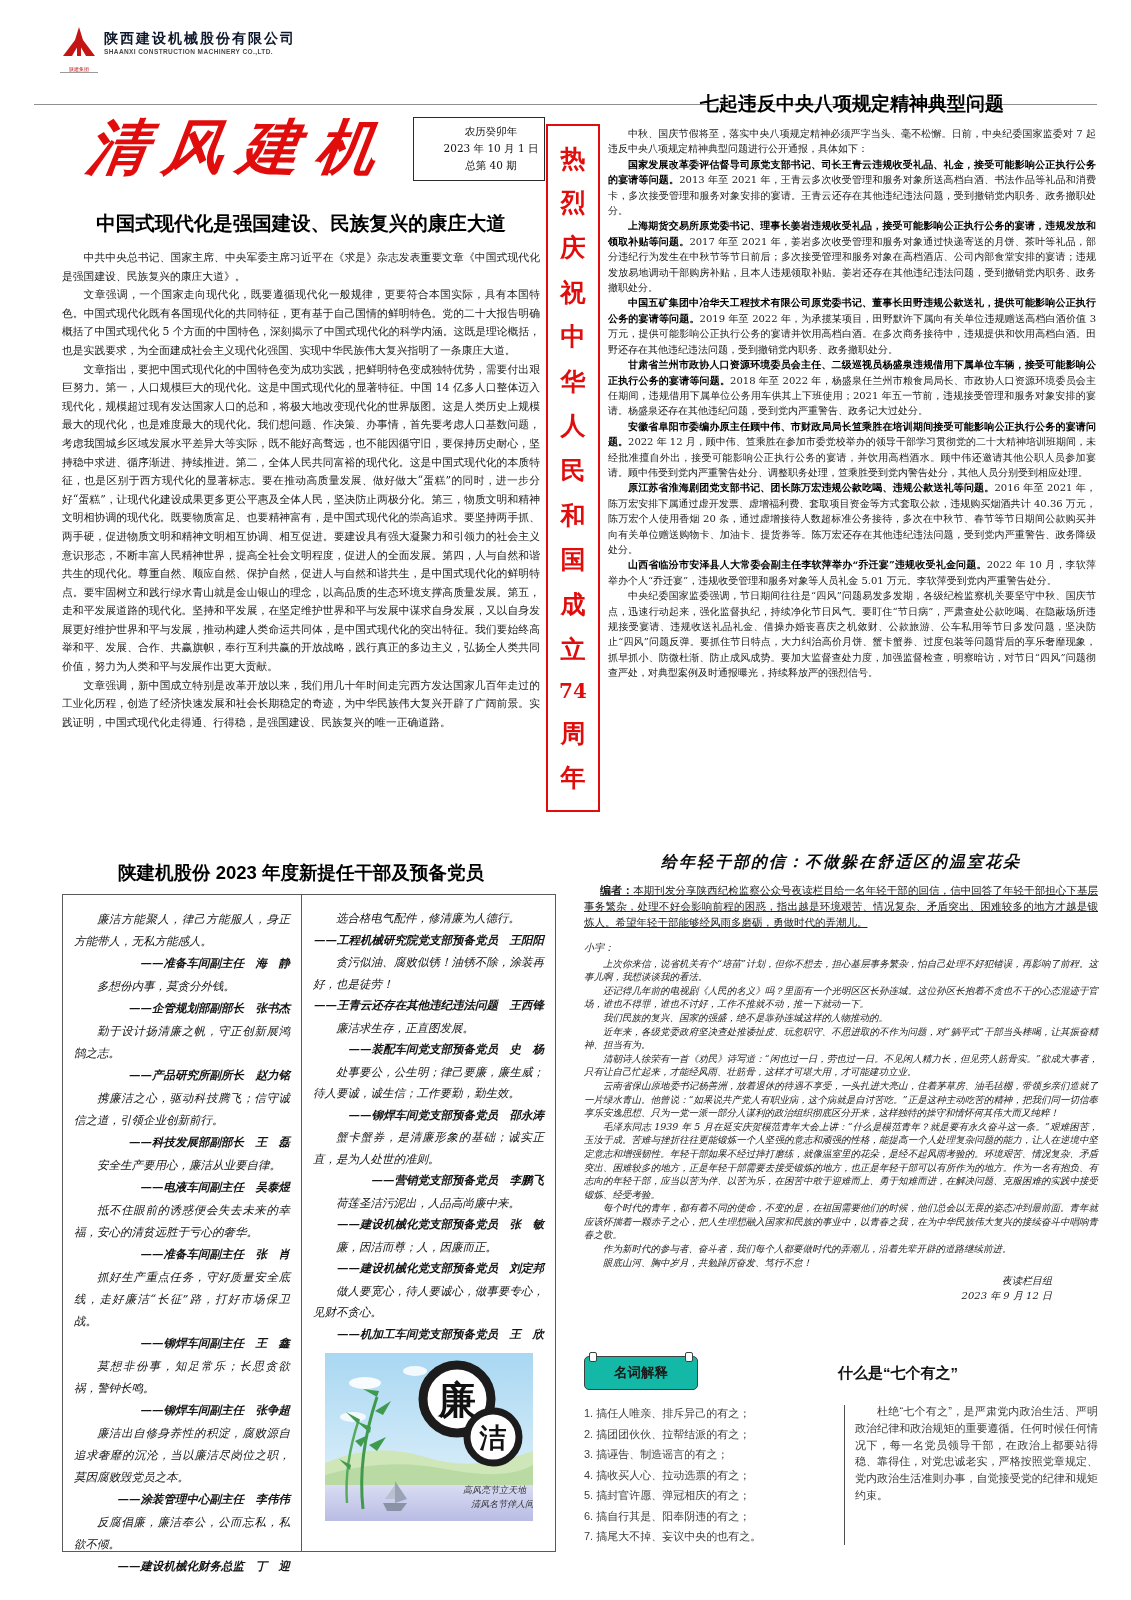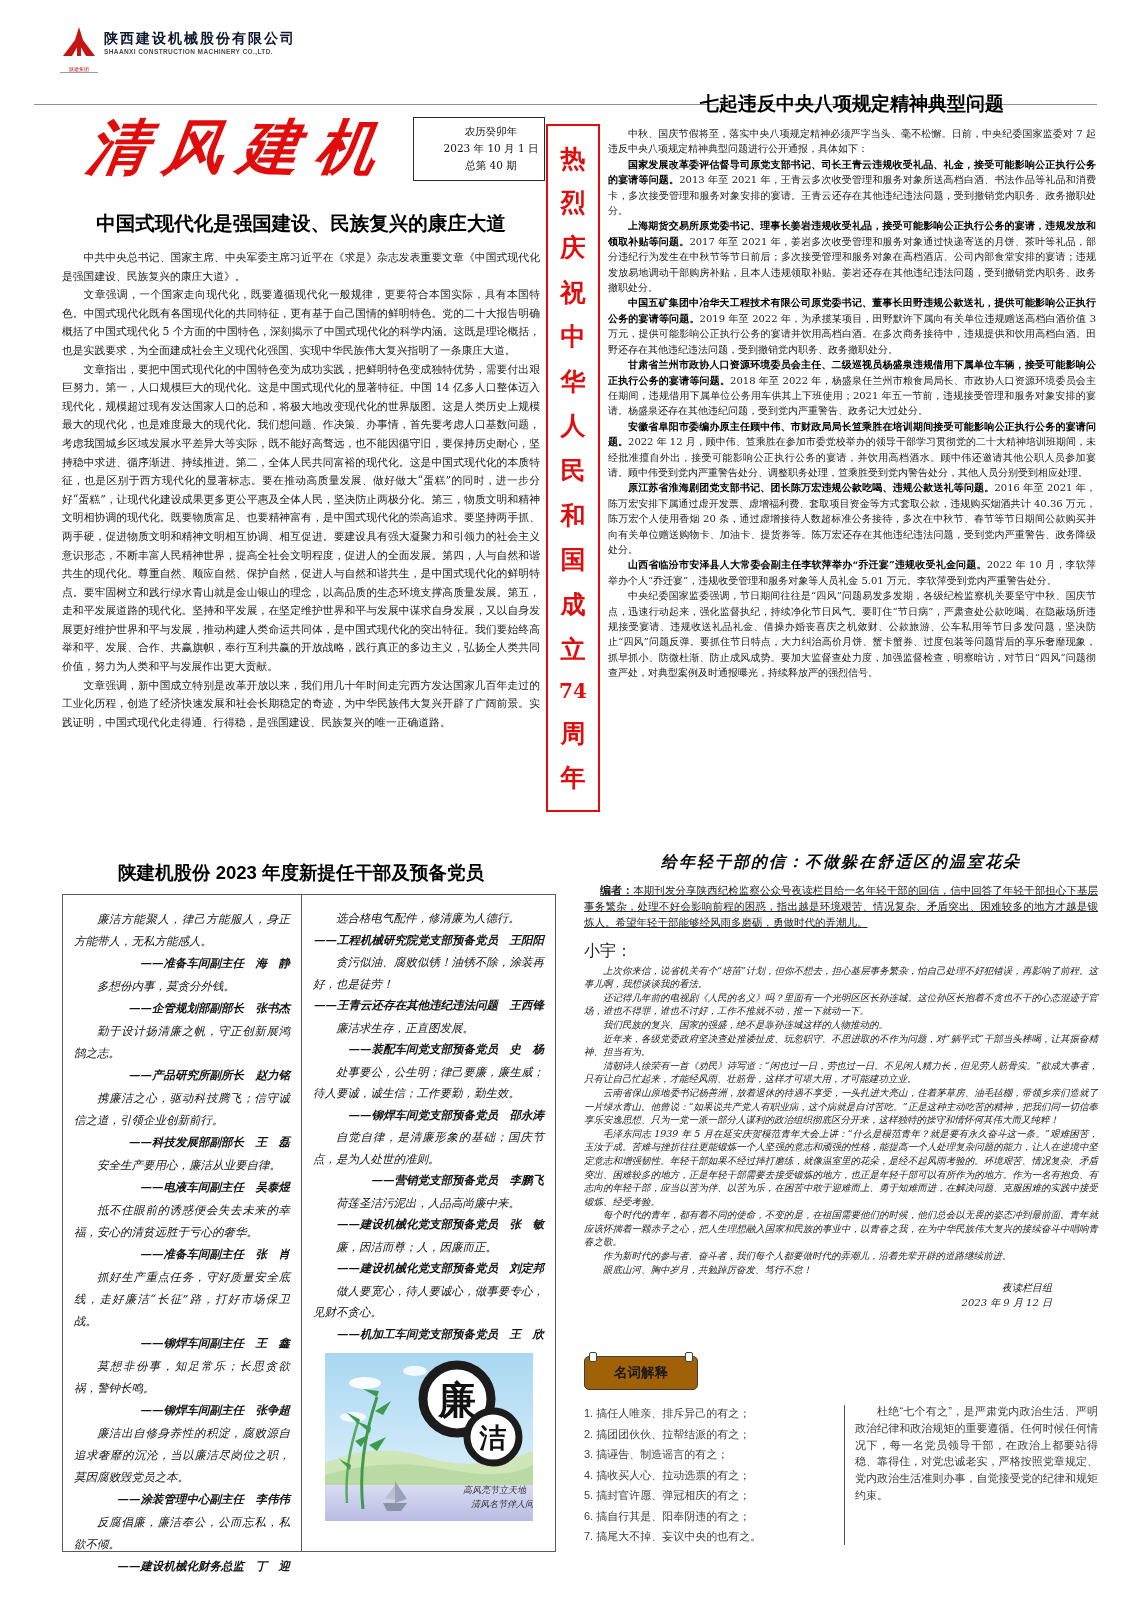--- a/index.html
+++ b/index.html
@@ -54,29 +54,29 @@
 
   
   .illus{margin-top:8px;display:flex;justify-content:center;}
   .illus svg{display:block;}
 
   
   .letter{left:584px;top:852px;width:514px;}
   .l-title{font-size:16px;font-weight:bold;font-style:italic;text-align:center;letter-spacing:2px;color:#0d0d0d;margin:0;}
   .l-editor{margin-top:9px;font-size:10.5px;line-height:16.2px;text-align:justify;text-decoration:underline;color:#222;}
   .l-editor b{font-family:"Liberation Sans",sans-serif;font-weight:bold;font-size:11px;padding-left:16px;}
-  .l-salute{margin:10px 0 0 0;font-size:16px;color:#222;}
+  .l-salute{margin:10px 0 0 0;font-size:10px;font-style:italic;color:#222;}
   .l-body{margin-top:2px;}
   .l-body p{margin:0;font-size:9.5px;font-style:italic;line-height:13.6px;text-indent:2em;text-align:justify;color:#222;}
   .l-sign{margin:4px 46px 0 0;text-align:right;font-size:10px;font-style:italic;line-height:15px;color:#222;}
 
   
   .glossary{left:584px;top:1356px;width:514px;}
   .g-head{display:flex;align-items:center;}
-  .g-banner{position:relative;width:112px;height:32px;border:1.5px solid #3f3f3f;border-radius:5px;background:#a16207;
+  .g-banner{position:relative;width:112px;height:32px;border:1.5px solid #3f3f3f;border-radius:5px;background:#14b8a6;
             display:flex;align-items:center;justify-content:center;
             font-family:"Liberation Sans",sans-serif;font-size:13.5px;font-weight:bold;color:#1a1a1a;}
   .g-banner::before,.g-banner::after{content:"";position:absolute;top:-5px;width:6px;height:8px;border:1.5px solid #3f3f3f;border-radius:2px;background:#fff;}
   .g-banner::before{left:4px;}
   .g-banner::after{right:4px;}
   .g-title{flex:1;text-align:center;font-family:"Liberation Sans",sans-serif;font-size:15px;font-weight:bold;color:#141414;}
   .g-cols{display:flex;margin-top:13px;}
   .g-list{width:250px;}
   .g-list p{margin:0;font-family:"Liberation Sans",sans-serif;font-size:11px;line-height:20.5px;color:#3d3d3d;}
   .g-sep{border-left:1.5px solid #4f4f4f;margin:2px 10px;}
@@ -202,21 +202,21 @@
       </div>
         <div class="quote">
         <p class="qt">廉洁求生存，正直图发展。</p>
         <p class="qa">——装配车间党支部预备党员　史　杨</p>
       </div>
         <div class="quote">
         <p class="qt">处事要公，公生明；律己要廉，廉生威；待人要诚，诚生信；工作要勤，勤生效。</p>
         <p class="qa">——铆焊车间党支部预备党员　邵永涛</p>
       </div>
         <div class="quote">
-        <p class="qt">自觉自律，是清廉形象的基础；国庆节点，是为人处世的准则。</p>
+        <p class="qt">蟹卡蟹券，是清廉形象的基础；诚实正直，是为人处世的准则。</p>
         <p class="qa">——营销党支部预备党员　李鹏飞</p>
       </div>
         <div class="quote">
         <p class="qt">荷莲圣洁污泥出，人品高尚廉中来。</p>
         <p class="qa">——建设机械化党支部预备党员　张　敏</p>
       </div>
         <div class="quote">
         <p class="qt">廉，因洁而尊；人，因廉而正。</p>
         <p class="qa">——建设机械化党支部预备党员　刘定邦</p>
       </div>
@@ -291,20 +291,21 @@
     </div>
   <div class="l-sign">
     <div>夜读栏目组</div>
     <div>2023 年 9 月 12 日</div>
   </div>
 </div>
 
 <div class="abs glossary">
   <div class="g-head">
     <div class="g-banner">名词解释</div>
+    <div class="g-title">什么是“七个有之”</div>
   </div>
   <div class="g-cols">
     <div class="g-list">
         <p>1. 搞任人唯亲、排斥异己的有之；</p>
         <p>2. 搞团团伙伙、拉帮结派的有之；</p>
         <p>3. 搞诬告、制造谣言的有之；</p>
         <p>4. 搞收买人心、拉动选票的有之；</p>
         <p>5. 搞封官许愿、弹冠相庆的有之；</p>
         <p>6. 搞自行其是、阳奉阴违的有之；</p>
         <p>7. 搞尾大不掉、妄议中央的也有之。</p>

